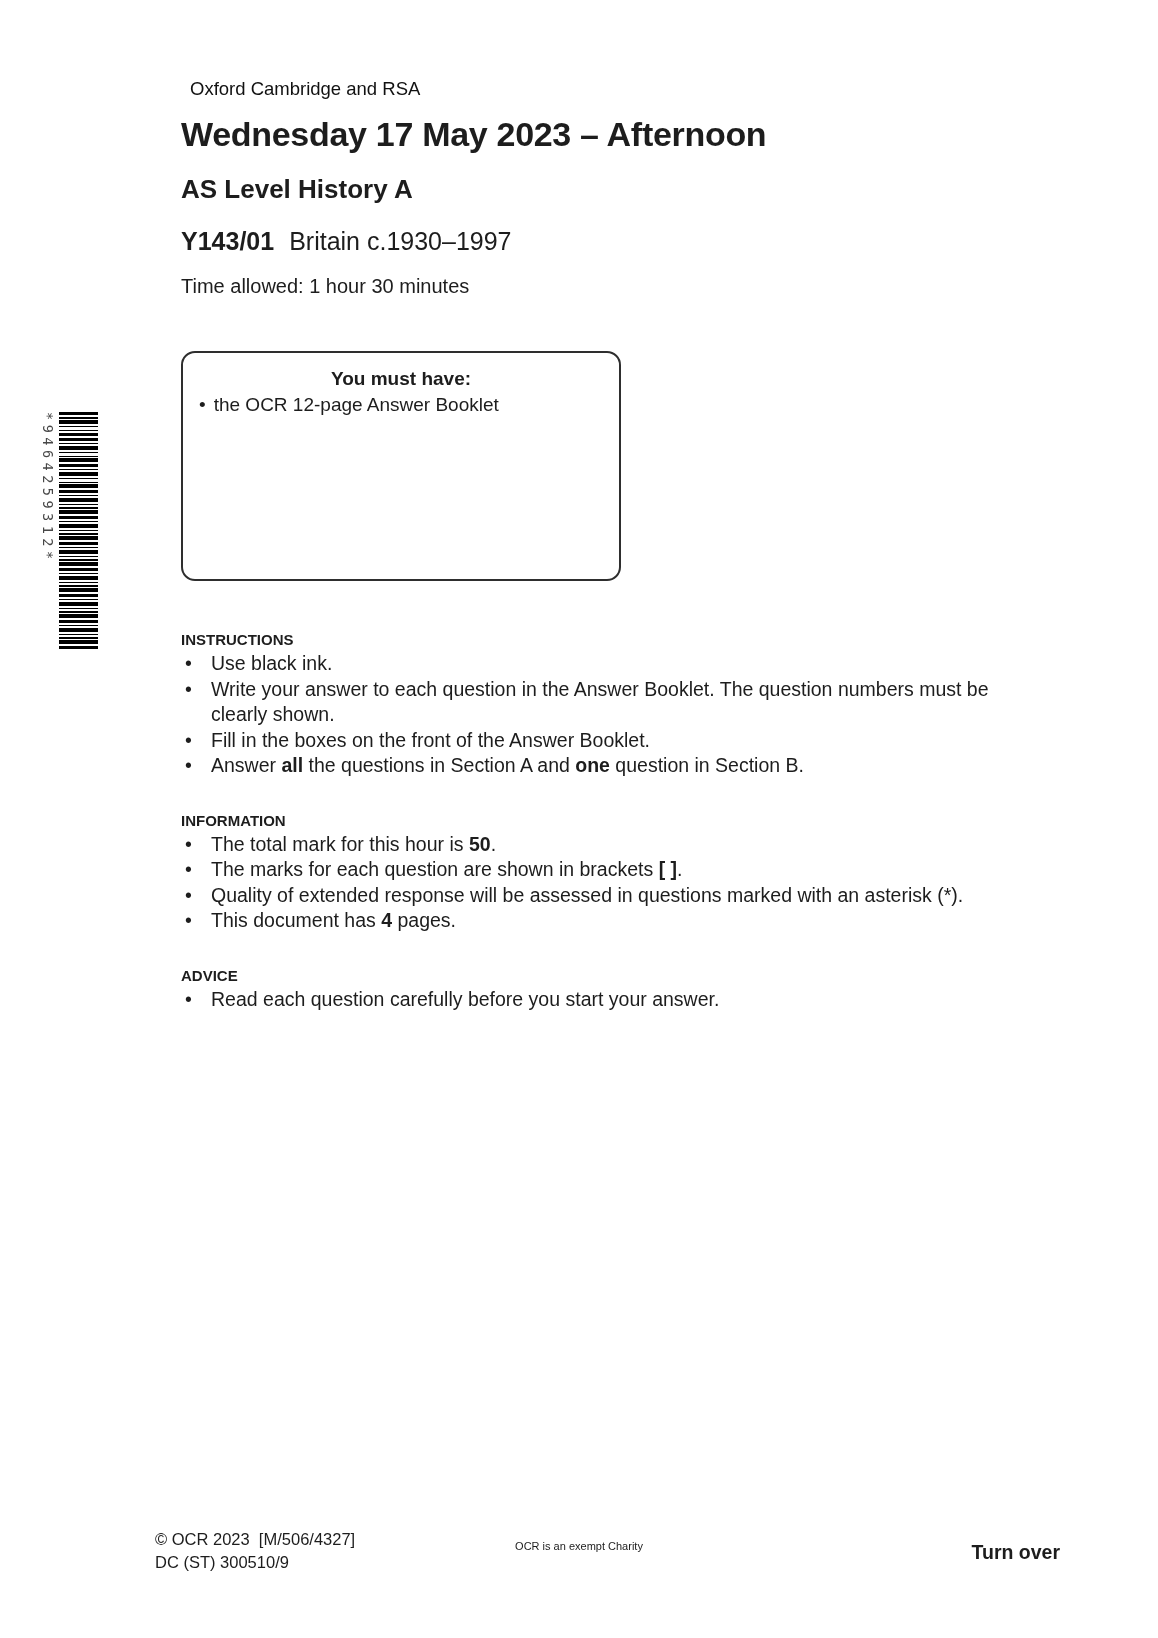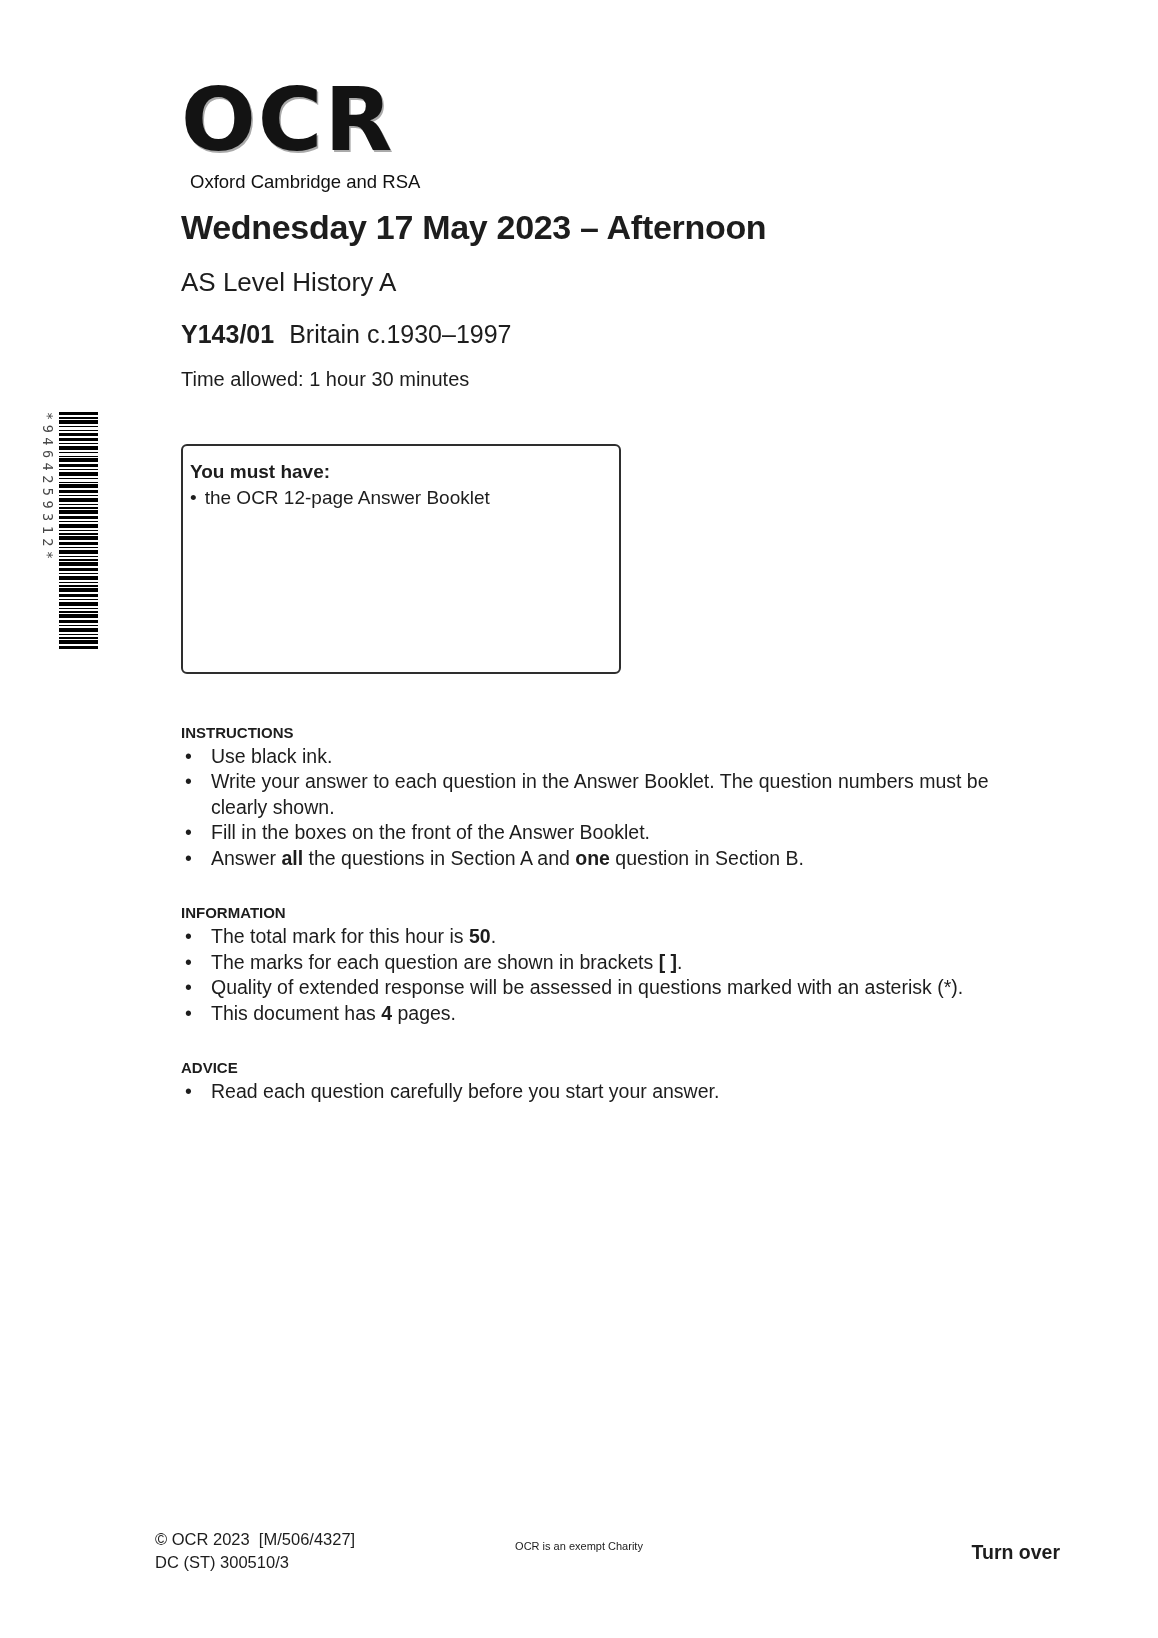--- a/index.html
+++ b/index.html
@@ -22,34 +22,35 @@
     font-size:88px;
     line-height:0.95;
     letter-spacing:2px;
     color:#131313;
     text-shadow:1.5px 1.5px 0 rgba(100,100,100,0.55);
   }
   .logo-tagline { font-size:18.5px; color:#111; margin-top:9px; margin-left:9px; }
 
   
   .date-line { margin-top:15px; font-size:34px; font-weight:bold; letter-spacing:-0.3px; }
-  .qualification { margin-top:20px; font-size:26px; font-weight:normal; }
+  .qualification { margin-top:20px; font-size:26px; font-weight:bold; }
   .paper-line { margin-top:22px; font-size:25px; }
   .paper-code { font-weight:bold; margin-right:15px; }
   .time-allowed { margin-top:19px; font-size:20px; font-weight:normal; }
 
   
   .must-have-box {
     margin-top:53px;
     width:440px; height:230px;
     border:2px solid #2e2e2e;
-    border-radius:6px;
-    padding:13px 7px;
+    border-radius:14px;
+    padding:13px 16px;
     font-size:19px;
     line-height:26px;
+    text-align:center;
   }
   .must-have-heading { font-weight:bold; }
   .must-have-item { display:flex; }
   .must-have-item .dot { margin-right:8px; }
 
   
   .barcode { position:absolute; left:40px; top:412px; height:238px; display:flex; }
   .barcode-text {
     writing-mode:vertical-rl;
     font-family:"DejaVu Sans Mono", monospace;
@@ -97,21 +98,20 @@
 <div class="page">
 
   <div class="barcode">
     <span class="barcode-text">*9464259312*</span>
     <div class="barcode-bars"></div>
   </div>
 
   <div class="content">
 
     <div class="logo">
-      <div class="logo-wordmark">OCR</div>
       <div class="logo-tagline">Oxford Cambridge and RSA</div>
     </div>
 
     <h1 class="date-line">Wednesday 17 May 2023 – Afternoon</h1>
     <h2 class="qualification">AS Level History A</h2>
     <div class="paper-line">
       <span class="paper-code">Y143/01</span><span>Britain c.1930–1997</span>
     </div>
     <div class="time-allowed">Time allowed: 1 hour 30 minutes</div>
 
@@ -176,18 +176,18 @@
               <span class="dot">•</span>
               <span class="txt"><span>Read each question carefully before you start your answer.</span></span>
             </li>
         </ul>
       </div>
 
     </div>
   </div>
 
   <div class="footer">
-    <div class="footer-copyright"><span>© OCR 2023  [M/506/4327]</span><br><span>DC (ST) 300510/3</span></div>
+    <div class="footer-copyright"><span>© OCR 2023  [M/506/4327]</span><br><span>DC (ST) 300510/9</span></div>
     <div class="footer-charity">OCR is an exempt Charity</div>
     <div class="footer-turnover">Turn over</div>
   </div>
 
 </div>
 
 </body></html>

